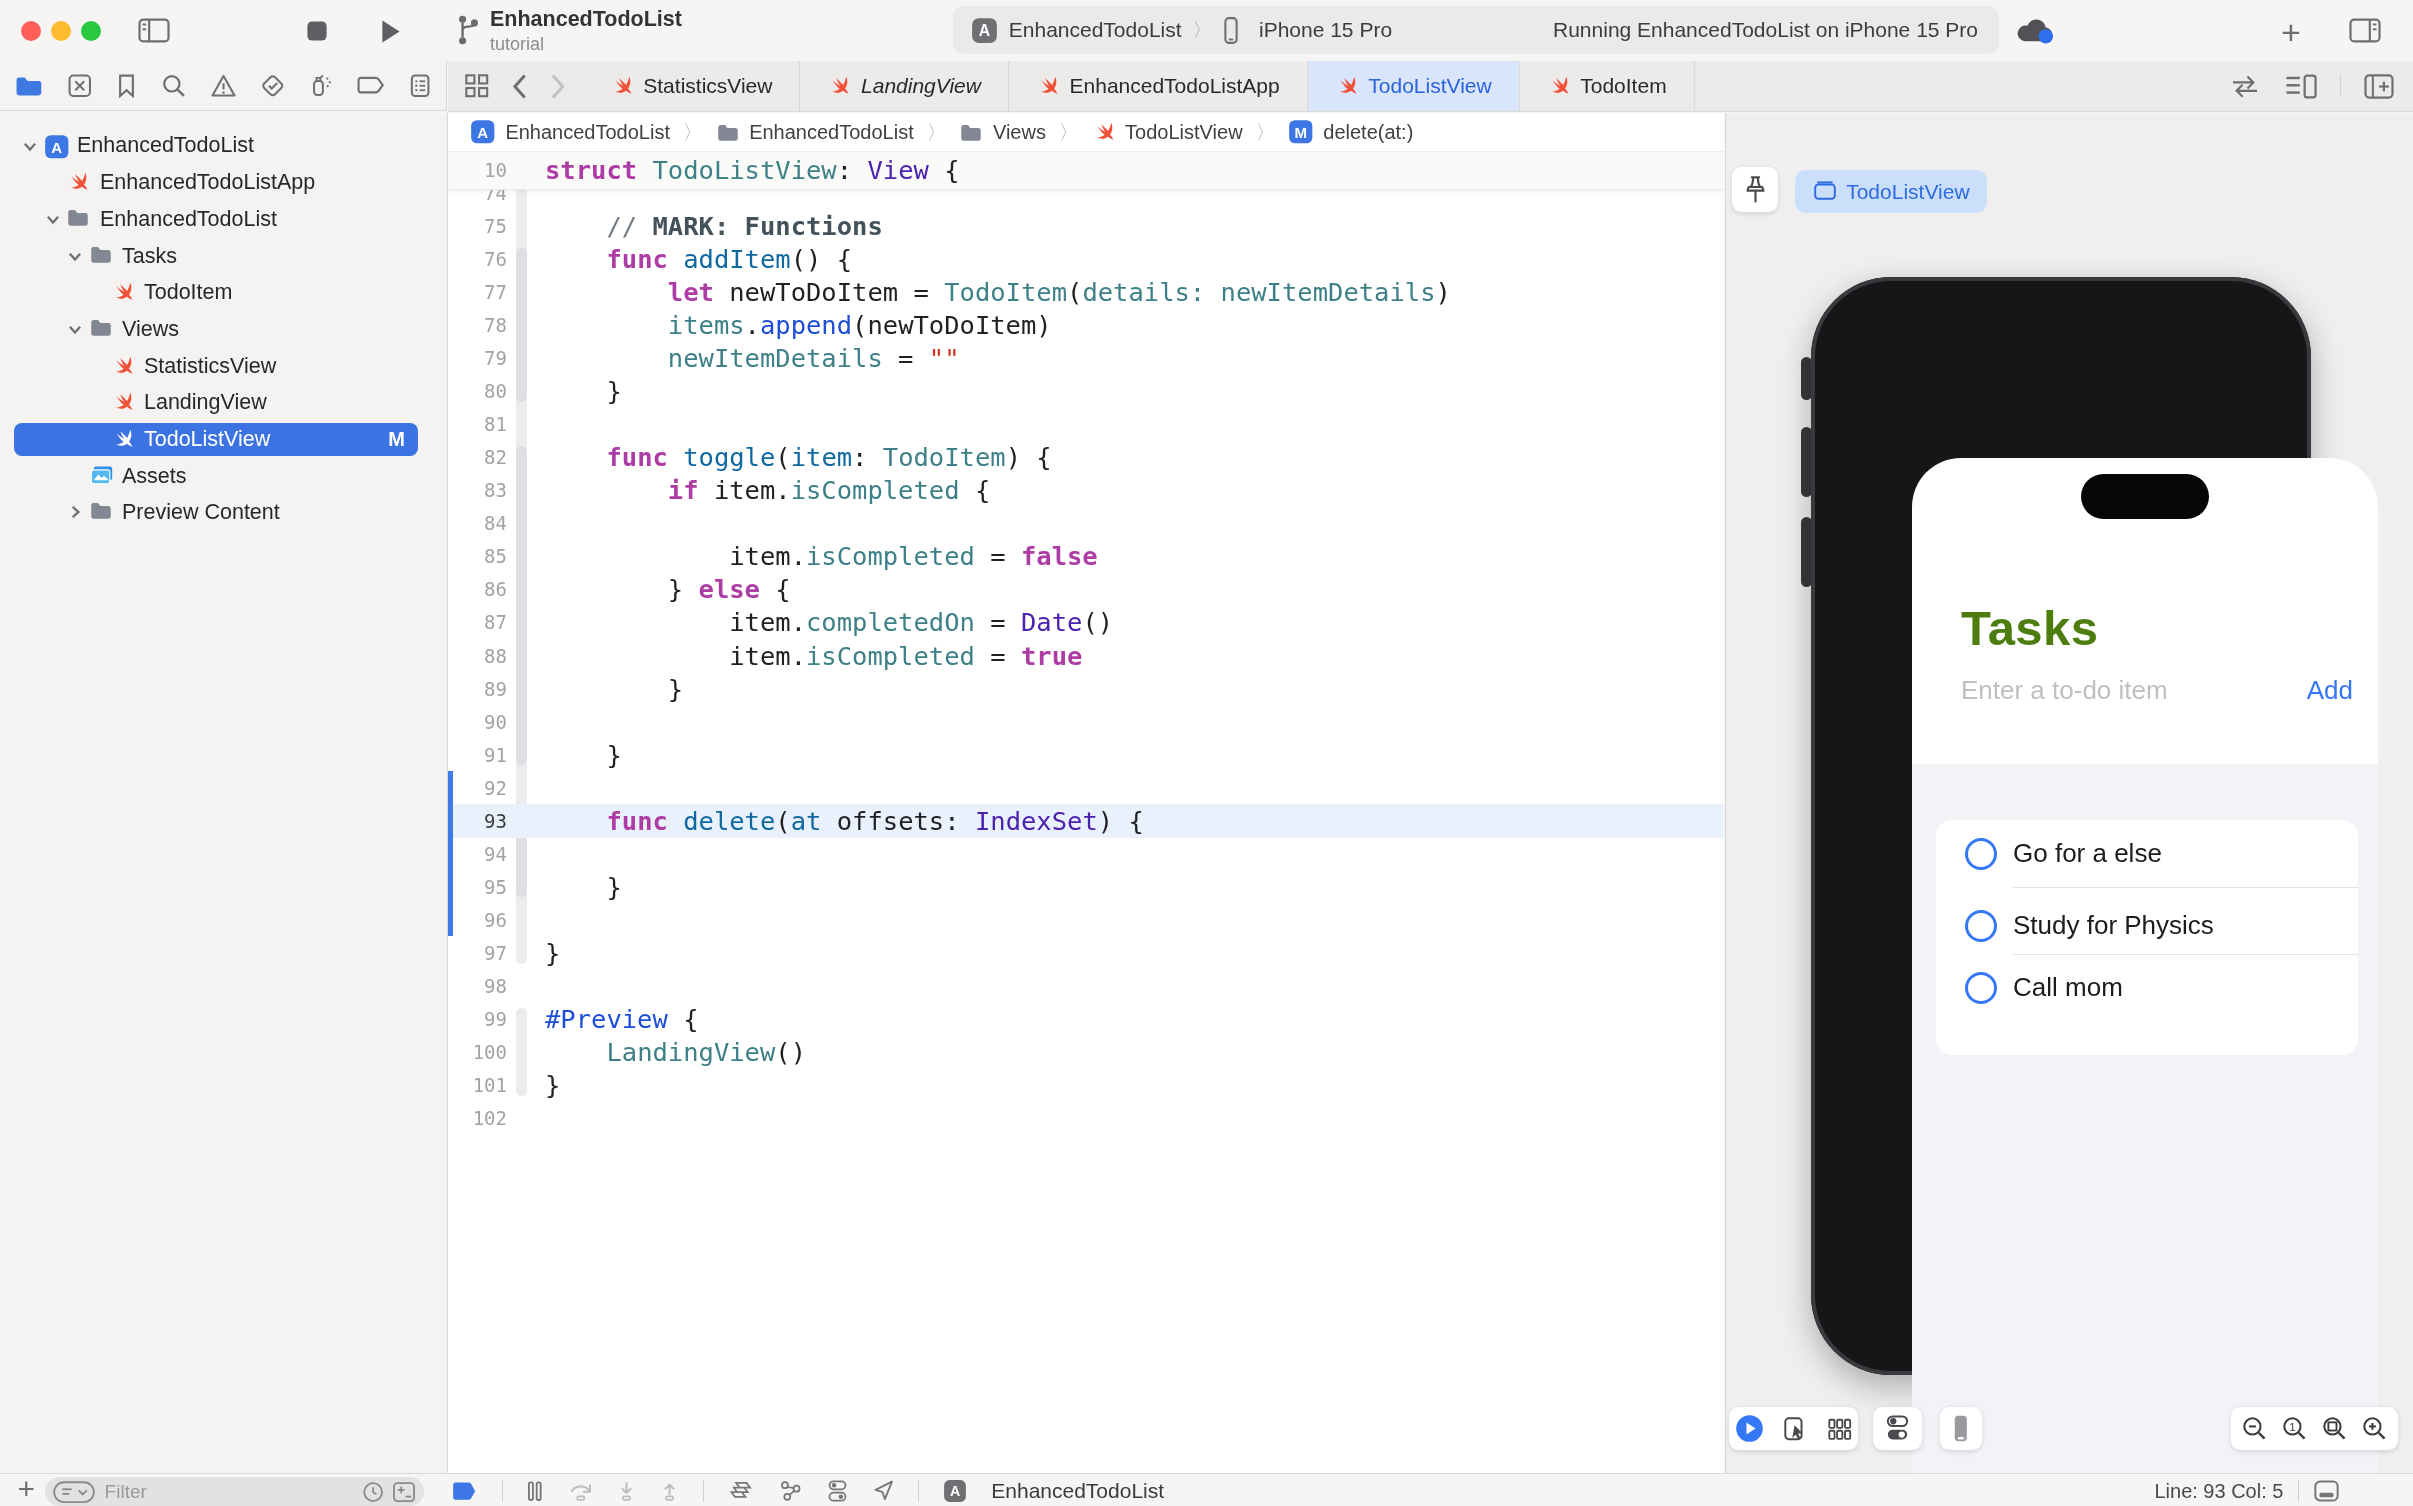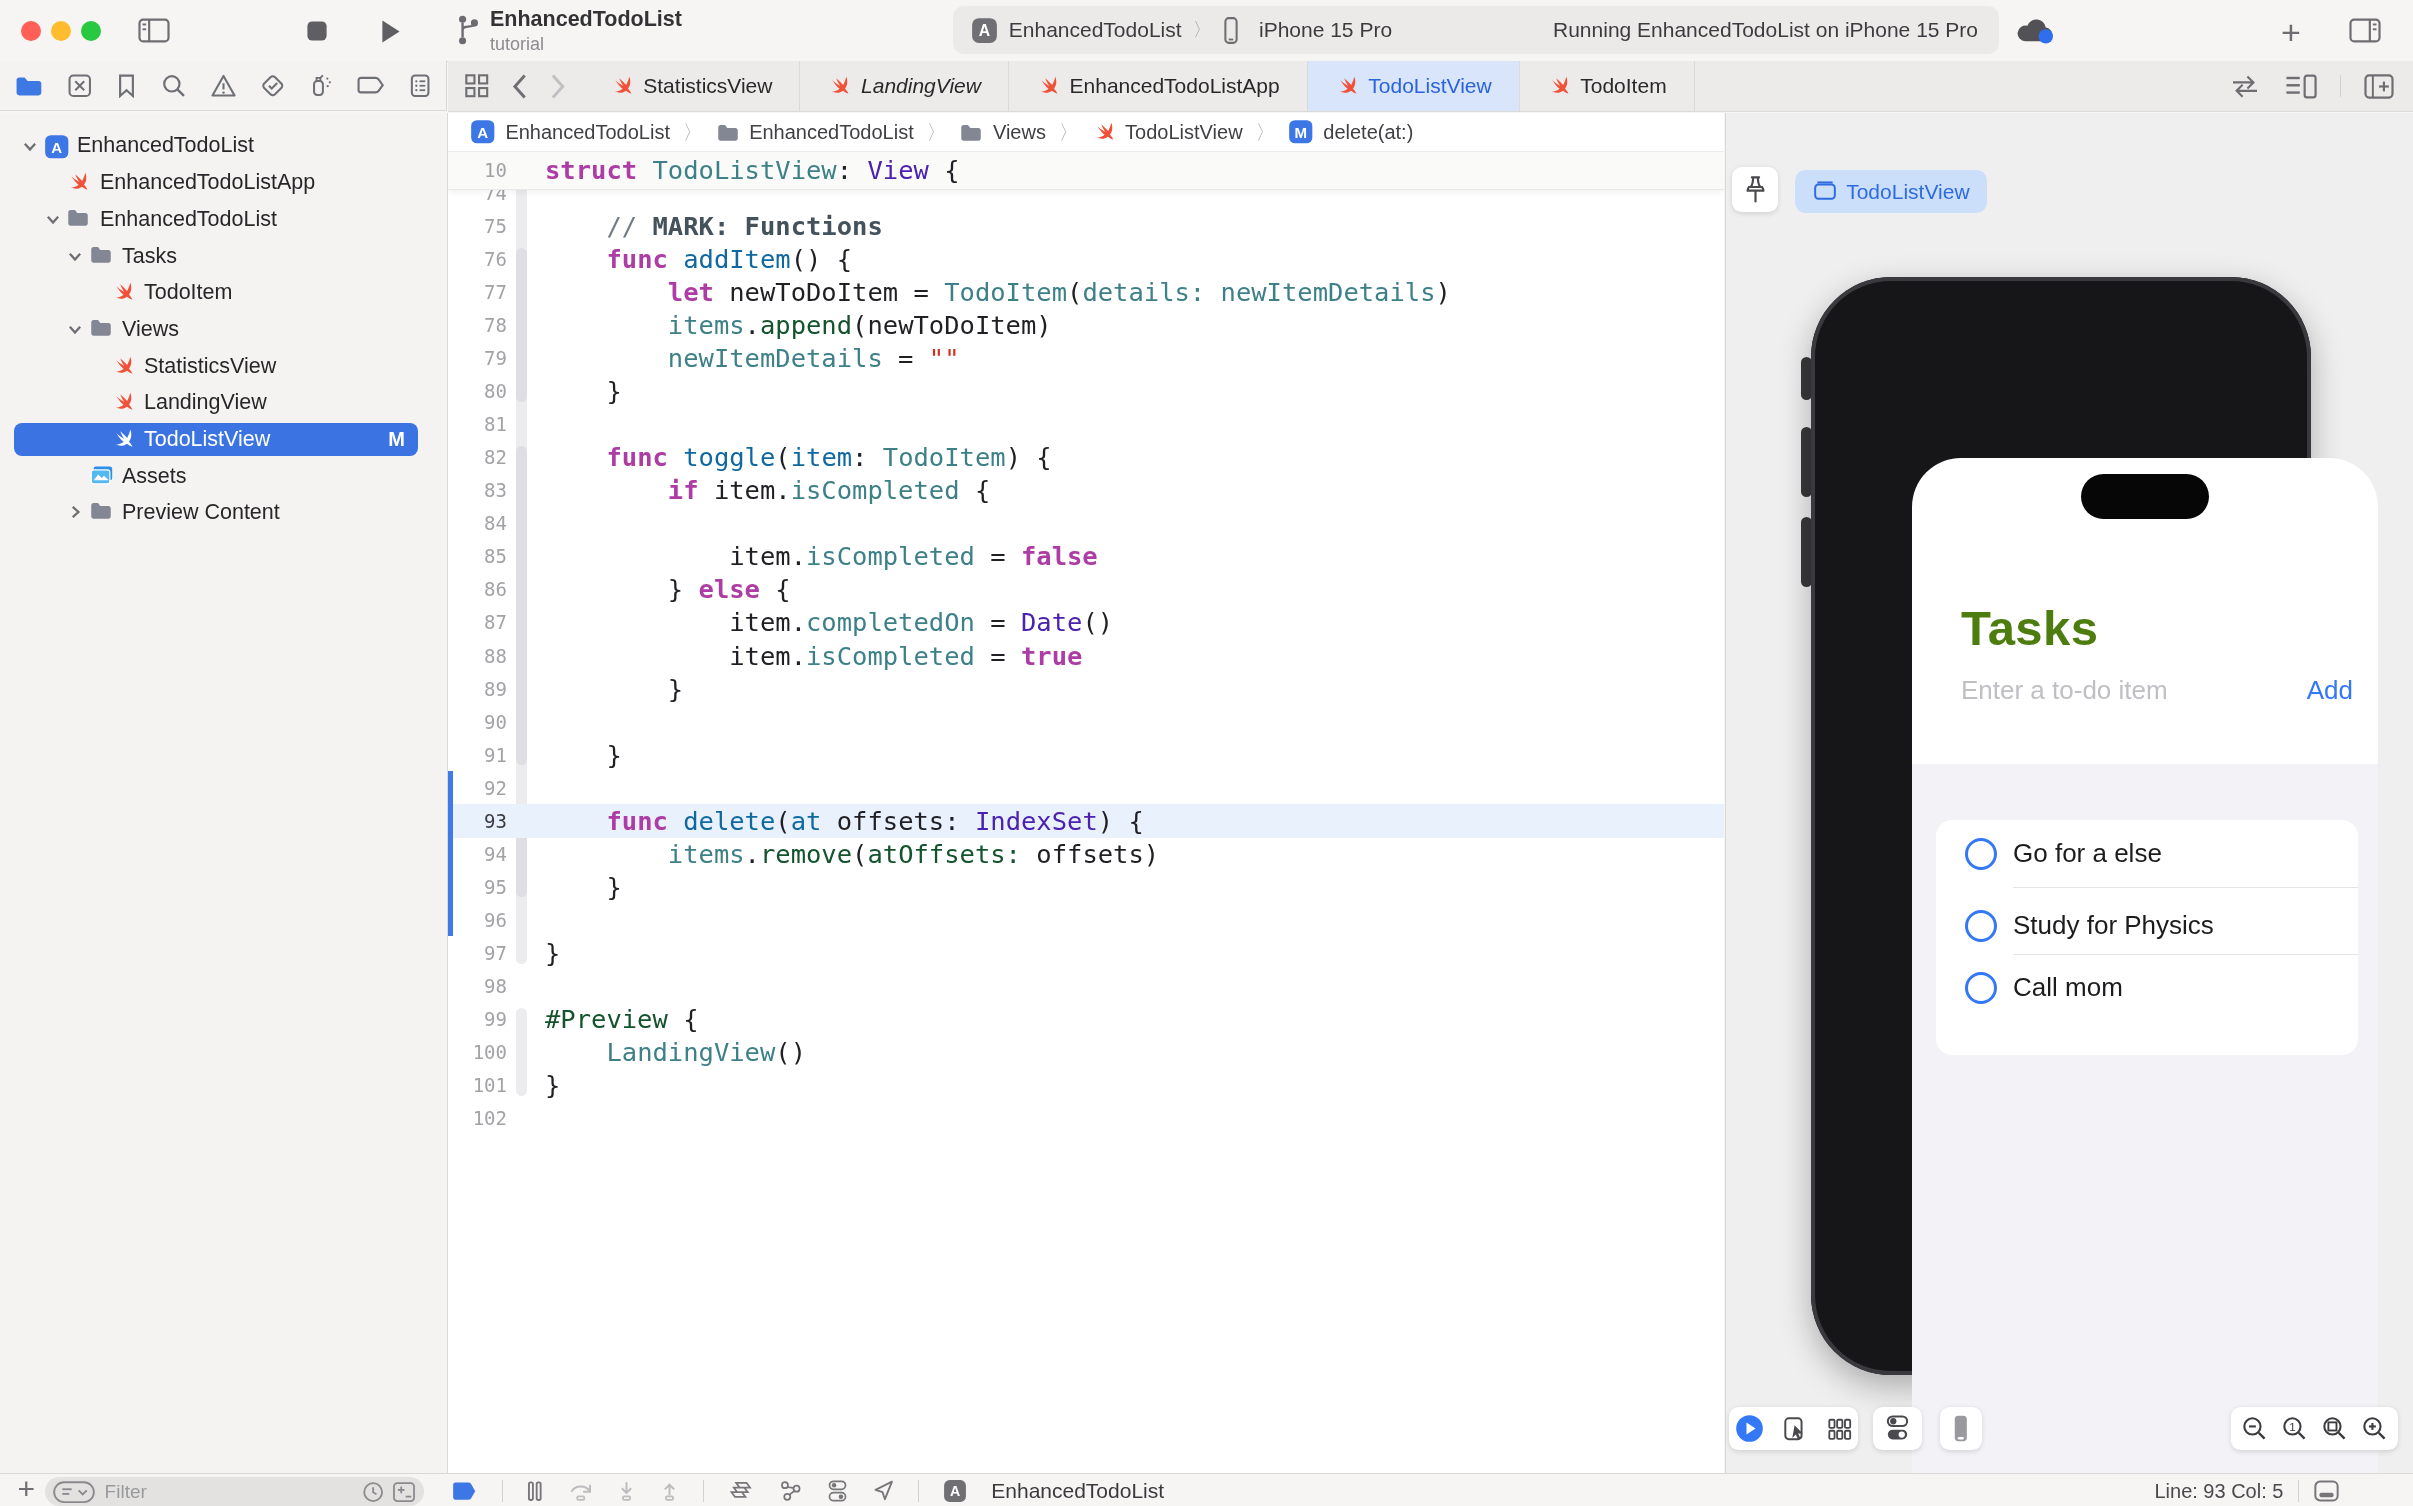--- a/index.html
+++ b/index.html
@@ -40,21 +40,21 @@
   .tree-badge{position:absolute;right:42px;font-weight:bold;font-size:20px;color:#fff;}
 
   
   #editor{left:448px;top:152px;width:1276px;height:1321px;background:#FFFFFF;overflow:hidden;}
   .code-line{position:absolute;left:0;width:1276px;height:34px;}
   .code-line.hl{background:#E9F1FC;}
   .gutter-num{position:absolute;left:0;width:59px;text-align:right;font-size:19px;color:#A2A2A7;font-family:"DejaVu Sans Mono",monospace;line-height:34px;}
   .code-line.hl .gutter-num{color:#3c3c40;}
   .code-text{position:absolute;left:97px;white-space:pre;font-family:"DejaVu Sans Mono",monospace;font-size:25.5px;line-height:34px;}
   .c-pl{color:#1F1F24;} .c-k{color:#AD3DA4;font-weight:bold;} .c-d{color:#0F68A0;margin-top:22px;}
-  .c-t{color:#3E8087;} .c-p{color:#4B21B0;} .c-m{color:#14532d;}
+  .c-t{color:#3E8087;} .c-p{color:#4B21B0;} .c-m{color:#1d4ed8;}
   .c-s{color:#D12F1B;} .c-c{color:#707B84;} .c-cb{color:#44525C;font-weight:bold;}
   .fold{position:absolute;left:68px;width:11.2px;border-radius:5.6px;}
   #sticky{position:absolute;left:0;top:0;width:1276px;height:37px;background:#FAFAF9;border-bottom:0.8px solid #E9E9E9;box-shadow:0 3.2px 6.4px rgba(0,0,0,0.05);z-index:5;}
   #change-ribbon{position:absolute;left:0;width:4.8px;background:#3F7AE8;z-index:6;}
 
   
   #canvas{left:1725px;top:113px;width:689px;height:1360px;background:#F0EFEF;border-left:0.8px solid #D8D8D8;}
   .float-btn{position:absolute;background:#FFFFFF;border-radius:9.6px;box-shadow:0 1.6px 4.8px rgba(0,0,0,0.12);display:flex;align-items:center;justify-content:center;}
   #preview-pill{position:absolute;left:69px;top:57px;height:43px;background:#CBDFFB;border-radius:10.4px;display:flex;align-items:center;gap:9.6px;padding:0 17.6px;}
   #preview-pill span{color:#2E6BE0;font-size:21px;}
@@ -547,21 +547,20 @@
       <div class="code-line" style="top: 619px;">
         <span class="gutter-num">92</span>
         <span class="code-text"></span>
       </div>
       <div class="code-line hl" style="top: 652px;">
         <span class="gutter-num">93</span>
         <span class="code-text"><span class="c-pl">    </span><span class="c-k">func </span><span class="c-d">delete</span><span class="c-pl">(</span><span class="c-d">at</span><span class="c-pl"> offsets: </span><span class="c-p">IndexSet</span><span class="c-pl">) {</span></span>
       </div>
       <div class="code-line" style="top: 685px;">
         <span class="gutter-num">94</span>
-        <span class="code-text"><span class="c-pl">        </span><span class="c-t">items</span><span class="c-pl">.</span><span class="c-m">remove</span><span class="c-pl">(</span><span class="c-m">atOffsets:</span><span class="c-pl"> offsets)</span></span>
       </div>
       <div class="code-line" style="top: 718px;">
         <span class="gutter-num">95</span>
         <span class="code-text"><span class="c-pl">    }</span></span>
       </div>
       <div class="code-line" style="top: 751px;">
         <span class="gutter-num">96</span>
         <span class="code-text"></span>
       </div>
       <div class="code-line" style="top: 784px;">

